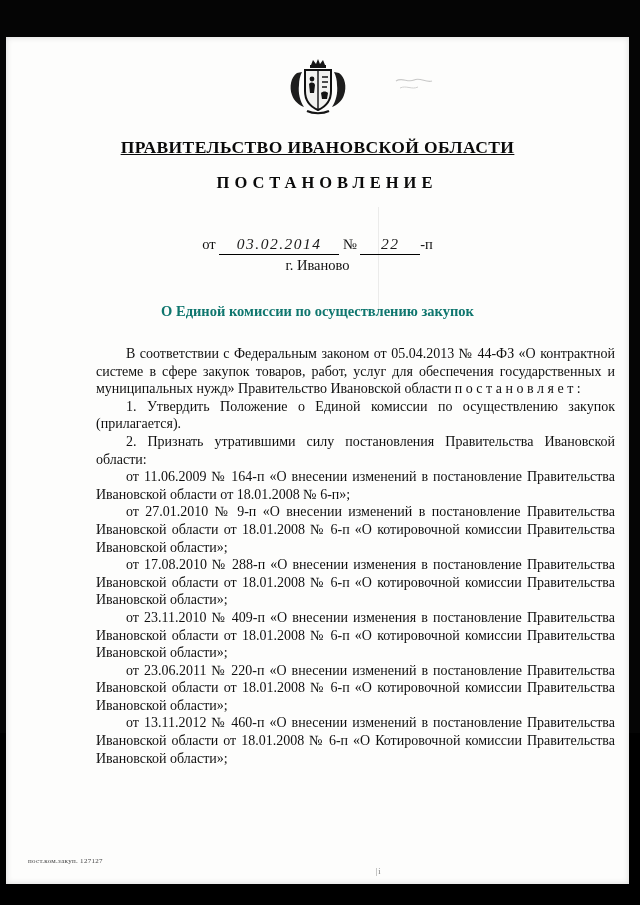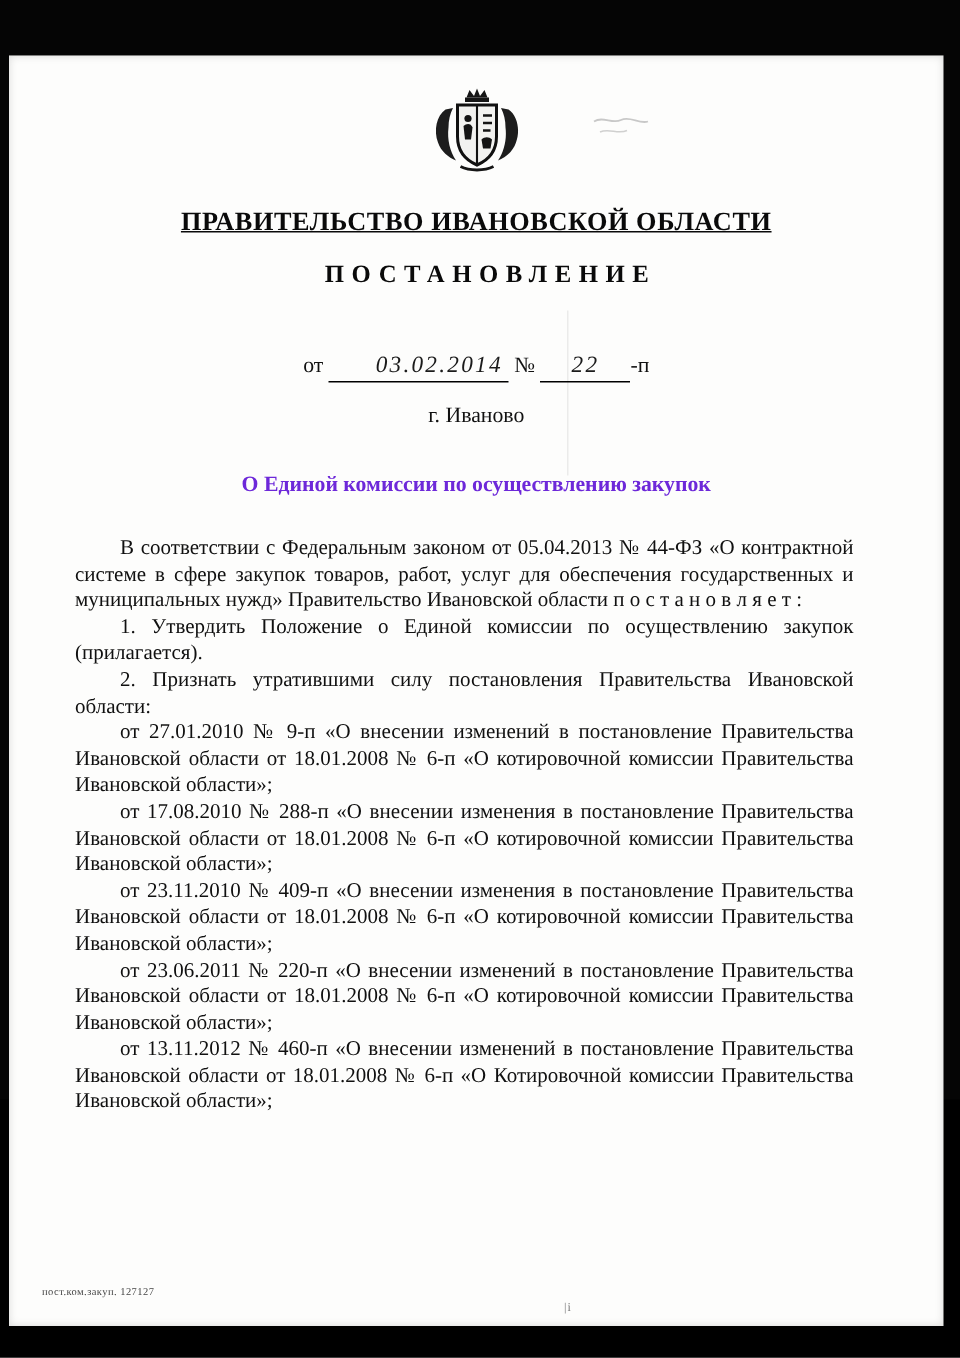--- a/index.html
+++ b/index.html
@@ -57,37 +57,37 @@
     text-align: center;
     padding: 0 4px 1px;
   }
   .hand {
     font-style: italic;
     font-size: 15.5px;
     letter-spacing: 1.5px;
     color: #1b1b1b;
     transform: rotate(-1deg);
   }
-  .date-slot { min-width: 112px; text-align: right; }
+  .date-slot { min-width: 112px; }
   .num-slot { min-width: 52px; }
   .city {
-    margin-top: 14px;
+    margin-top: 2px;
     text-align: center;
     font-size: 14.5px;
     color: #111;
   }
   .subject {
     margin-top: 29px;
     text-align: center;
     font-weight: bold;
     font-size: 14.5px;
-    color: #6d28d9;
+    color: #0f766e;
   }
   .doc-body {
-    margin: 25px 22px 0 44px;
+    margin: 25px 22px 0 90px;
     width: 519px;
     font-size: 14px;
     line-height: 17.6px;
     color: #101010;
   }
   .para {
     margin: 0;
     text-indent: 30px;
     text-align: justify;
   }
@@ -147,20 +147,21 @@
     </div>
 
     <div class="city">г. Иваново</div>
 
     <div class="subject">О Единой комиссии по осуществлению закупок</div>
 
     <div class="doc-body">
       <p class="para">В соответствии с Федеральным законом от 05.04.2013 № 44-ФЗ «О контрактной системе в сфере закупок товаров, работ, услуг для обеспечения государственных и муниципальных нужд» Правительство Ивановской области п о с т а н о в л я е т :</p>
       <p class="para">1. Утвердить Положение о Единой комиссии по осуществлению закупок (прилагается).</p>
       <p class="para">2. Признать утратившими силу постановления Правительства Ивановской области:</p>
+      <p class="para">от 11.06.2009 № 164-п «О внесении изменений в постановление Правительства Ивановской области от 18.01.2008 № 6-п»;</p>
       <p class="para">от 27.01.2010 № 9-п «О внесении изменений в постановление Правительства Ивановской области от 18.01.2008 № 6-п «О котировочной комиссии Правительства Ивановской области»;</p>
       <p class="para">от 17.08.2010 № 288-п «О внесении изменения в постановление Правительства Ивановской области от 18.01.2008 № 6-п «О котировочной комиссии Правительства Ивановской области»;</p>
       <p class="para">от 23.11.2010 № 409-п «О внесении изменения в постановление Правительства Ивановской области от 18.01.2008 № 6-п «О котировочной комиссии Правительства Ивановской области»;</p>
       <p class="para">от 23.06.2011 № 220-п «О внесении изменений в постановление Правительства Ивановской области от 18.01.2008 № 6-п «О котировочной комиссии Правительства Ивановской области»;</p>
       <p class="para">от 13.11.2012 № 460-п «О внесении изменений в постановление Правительства Ивановской области от 18.01.2008 № 6-п «О Котировочной комиссии Правительства Ивановской области»;</p>
     </div>
 
     <div class="footer-code">пост.ком.закуп. 127127</div>
     <div class="bottom-tick">| і</div>
 

